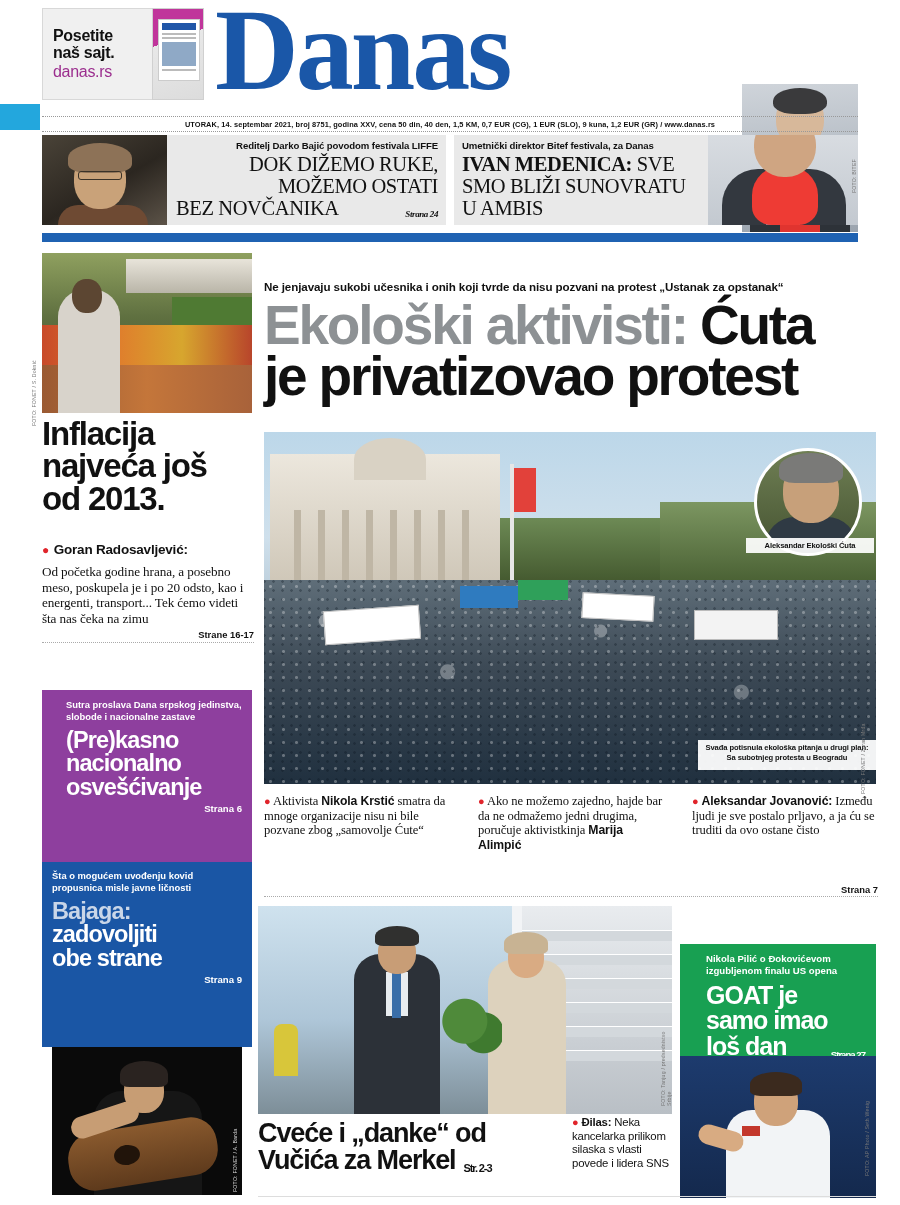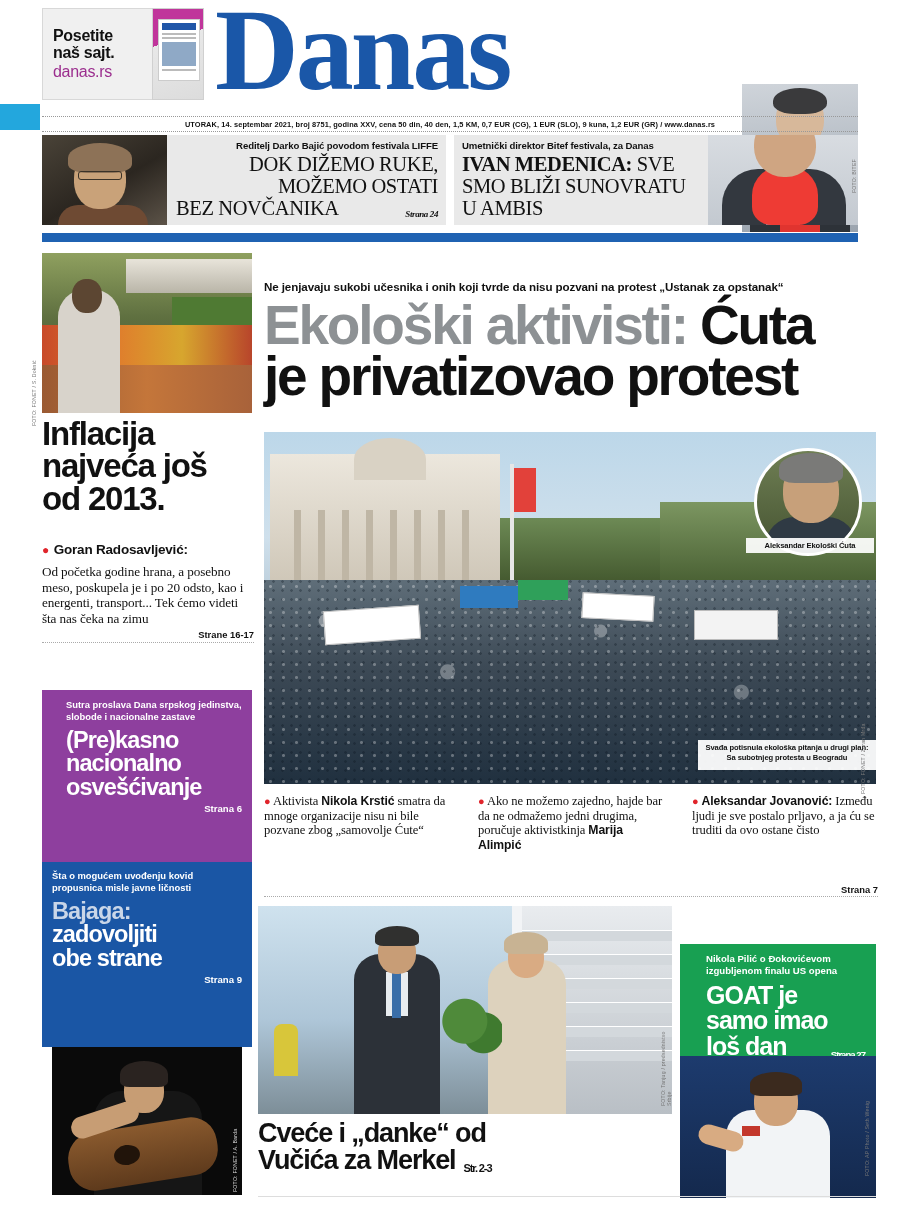--- a/index.html
+++ b/index.html
@@ -551,20 +551,24 @@
   <div class="cred-vert" style="left:660px; top:1018px; height:88px;">FOTO: Tanjug / predsednistvo Srbije</div>
 
   <div class="merkel-head">
     <div>Cveće i „danke“ od</div>
     <div style="display:flex; align-items:flex-end; gap:8px;">
       <span>Vučića za Merkel</span>
       <span class="merkel-page">Str. 2-3</span>
     </div>
   </div>
 
+  <div class="djilas">
+    <span class="bdot" style="color:#e0242b;">●</span>
+    <b>Đilas:</b><span> Neka kancelarka prilikom silaska s vlasti povede i lidera SNS</span>
+  </div>
 
   <div class="box-green">
     <div class="box-kicker">Nikola Pilić o Đokovićevom izgubljenom finalu US opena</div>
     <div class="box-head">
       <div>GOAT je</div>
       <div>samo imao</div>
       <div style="display:flex; align-items:flex-end; justify-content:space-between;">
         <span>loš dan</span>
         <span class="green-page">Strana 27</span>
       </div>

